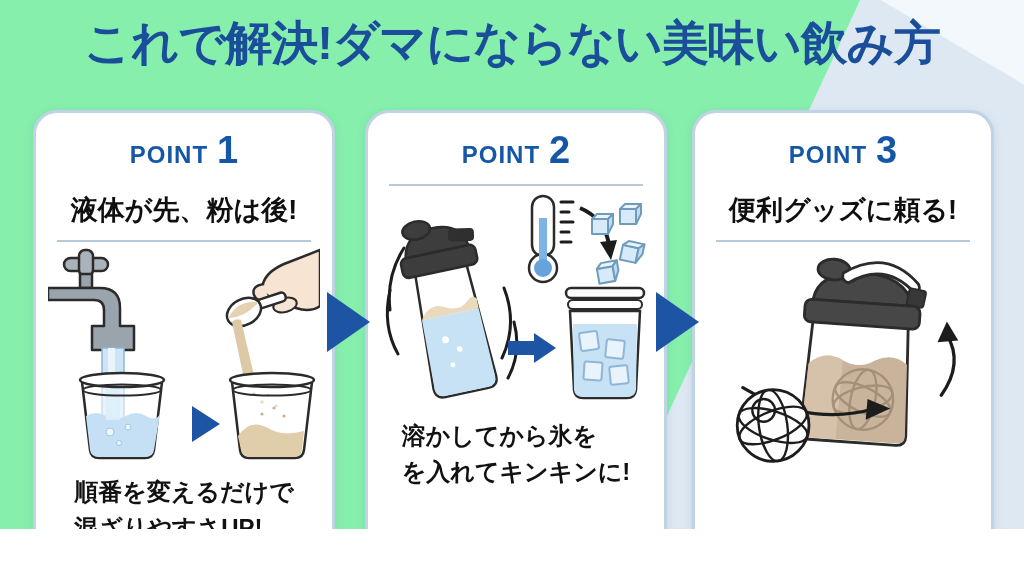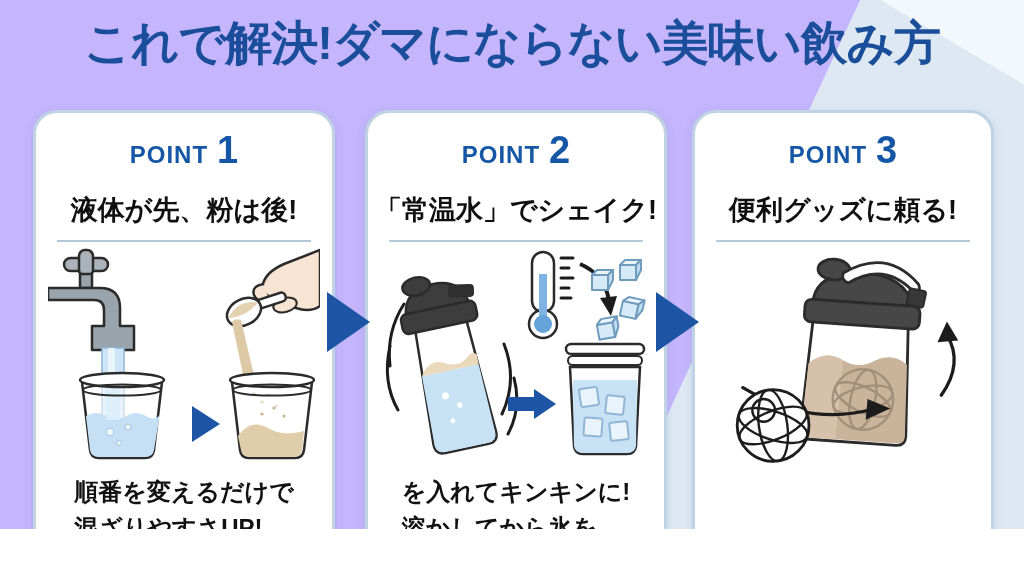--- a/index.html
+++ b/index.html
@@ -1,18 +1,18 @@
 <!DOCTYPE html>
 <html><head>
 <meta charset="utf-8">
 <style>
   html,body{margin:0;padding:0;}
   .stage{
     position:relative;width:1024px;height:529px;overflow:hidden;
-    background:#c4b5fd;
+    background:#86efac;
     font-family:"Liberation Sans","DejaVu Sans",sans-serif;
   }
   .bg-band{position:absolute;inset:0;background:#dde8f2;
     clip-path:polygon(84% 0,100% 0,100% 100%,60% 100%);}
   .bg-corner{position:absolute;inset:0;background:#f3f8fc;
     clip-path:polygon(86% 0,100% 0,100% 16%);}
   .title{
     position:absolute;top:12px;left:0;width:100%;text-align:center;
     font-size:47px;font-weight:900;color:#1b4e9a;letter-spacing:-1px;
     white-space:nowrap;
@@ -111,21 +111,20 @@
       <div>順番を変えるだけで</div>
       <div>混ざりやすさUP!</div>
     </div>
   </div>
 
   <div class="card card2">
     <div class="point-row">
       <span class="point-word">POINT</span>
       <span class="point-num">2</span>
     </div>
-    <div class="heading">「常温水」でシェイク!</div>
     <div class="divider"></div>
     <svg class="illo" viewBox="0 0 272 218">
 
       <g stroke="#1c1c1c" stroke-width="3" fill="none" stroke-linecap="round">
         <path d="M24 56 Q6 84 10 118"></path>
         <path d="M10 98 Q2 134 18 162"></path>
         <path d="M124 96 Q138 132 122 166"></path>
         <path d="M134 130 Q142 160 128 186"></path>
       </g>
 
@@ -196,22 +195,22 @@
           <rect x="200" y="140" width="18" height="18" rx="2" fill="#e9f3fb" transform="rotate(-8 209 149)"></rect>
           <rect x="226" y="148" width="18" height="18" rx="2" fill="#e9f3fb" transform="rotate(6 235 157)"></rect>
           <rect x="204" y="170" width="18" height="18" rx="2" fill="#e9f3fb" transform="rotate(4 213 179)"></rect>
           <rect x="230" y="174" width="18" height="18" rx="2" fill="#e9f3fb" transform="rotate(-6 239 183)"></rect>
         </g>
         <rect x="186" y="96" width="78" height="10" rx="5" fill="#fff" stroke="#2b2b2b" stroke-width="2.5"></rect>
         <rect x="188" y="108" width="74" height="9" rx="4.5" fill="#fff" stroke="#2b2b2b" stroke-width="2"></rect>
       </g>
     </svg>
     <div class="caption">
+      <div>溶かしてから氷を</div>
       <div>を入れてキンキンに!</div>
-      <div>溶かしてから氷を</div>
     </div>
   </div>
 
   <div class="card card3">
     <div class="point-row">
       <span class="point-word">POINT</span>
       <span class="point-num">3</span>
     </div>
     <div class="heading">便利グッズに頼る!</div>
     <div class="divider"></div>

